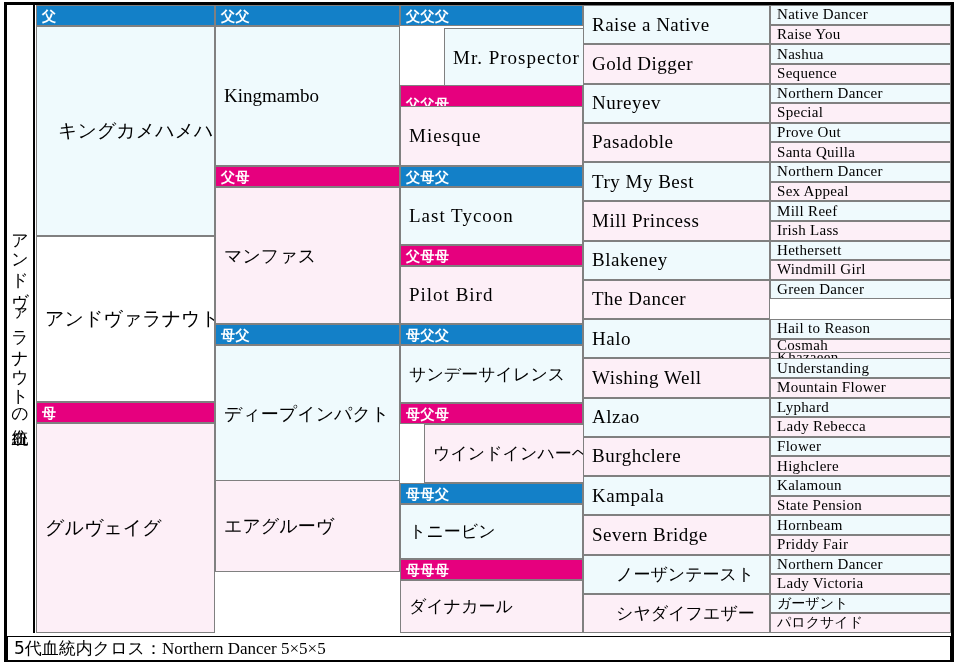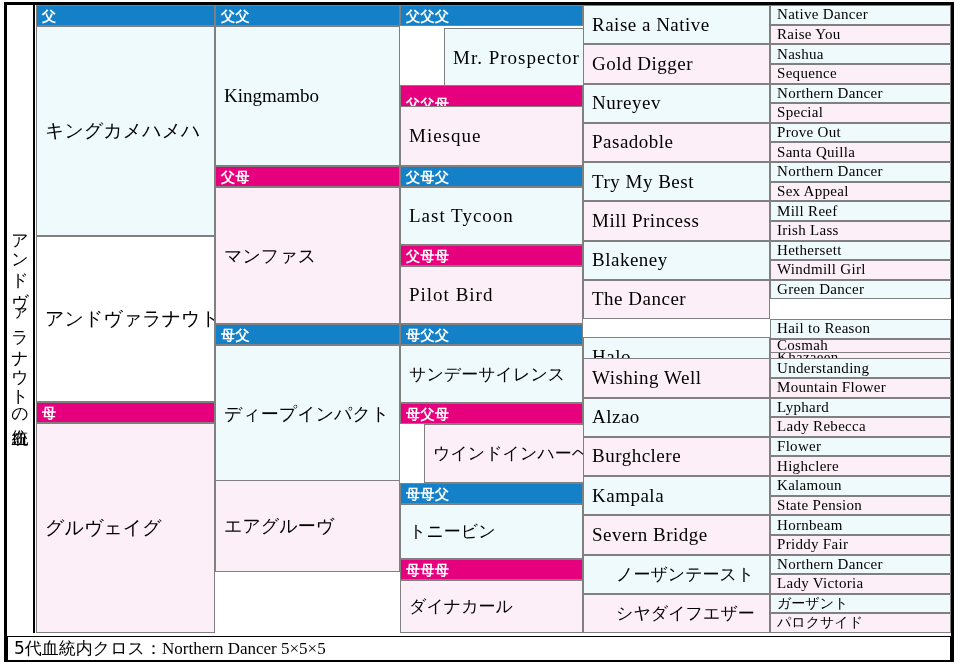--- a/index.html
+++ b/index.html
@@ -125,21 +125,21 @@
 <div id="pedigree-root">
 
   <div class="frame"></div>
 
   <div class="vstrip">
     <span>アンドヴァラナウトの血統</span>
   </div>
 
   <div class="hdr sire" style="left:36px; top:5px; width:179px; height:21px;">父</div>
 
-  <div class="cell bg-sire g1" style="left:36px; top:26px; width:179px; height:210px;">
+  <div class="cell bg-sire g1" style="left:36px; top:26px; width:179px; height:210px;padding-left:13px;">
     <span class="name">キングカメハメハ</span>
   </div>
 
   <div class="cell bg-white g1" style="left:36px; top:236px; width:179px; height:166px;">
     <span class="name">アンドヴァラナウト</span>
   </div>
 
   <div class="hdr dam" style="left:36px; top:402px; width:179px; height:21px;">母</div>
 
   <div class="cell bg-dam g1" style="left:36px; top:423px; width:179px; height:210px;">
@@ -224,21 +224,21 @@
       </div>
       <div class="cell g4 bg-dam" style="left: 583px; top: 201.25px; width: 187px; height: 39.25px;">
         <span class="name">Mill Princess</span>
       </div>
       <div class="cell g4 bg-sire" style="left: 583px; top: 240.5px; width: 187px; height: 39.25px;">
         <span class="name">Blakeney</span>
       </div>
       <div class="cell g4 bg-dam" style="left: 583px; top: 279.75px; width: 187px; height: 39.25px;">
         <span class="name">The Dancer</span>
       </div>
-      <div class="cell g4 bg-sire" style="left: 583px; top: 337px; width: 187px; height: 39.25px;">
+      <div class="cell g4 bg-sire" style="left: 583px; top: 319px; width: 187px; height: 39.25px;">
         <span class="name">Halo</span>
       </div>
       <div class="cell g4 bg-dam" style="left: 583px; top: 358.25px; width: 187px; height: 39.25px;">
         <span class="name">Wishing Well</span>
       </div>
       <div class="cell g4 bg-sire" style="left: 583px; top: 397.5px; width: 187px; height: 39.25px;">
         <span class="name">Alzao</span>
       </div>
       <div class="cell g4 bg-dam" style="left: 583px; top: 436.75px; width: 187px; height: 39.25px;">
         <span class="name">Burghclere</span>

